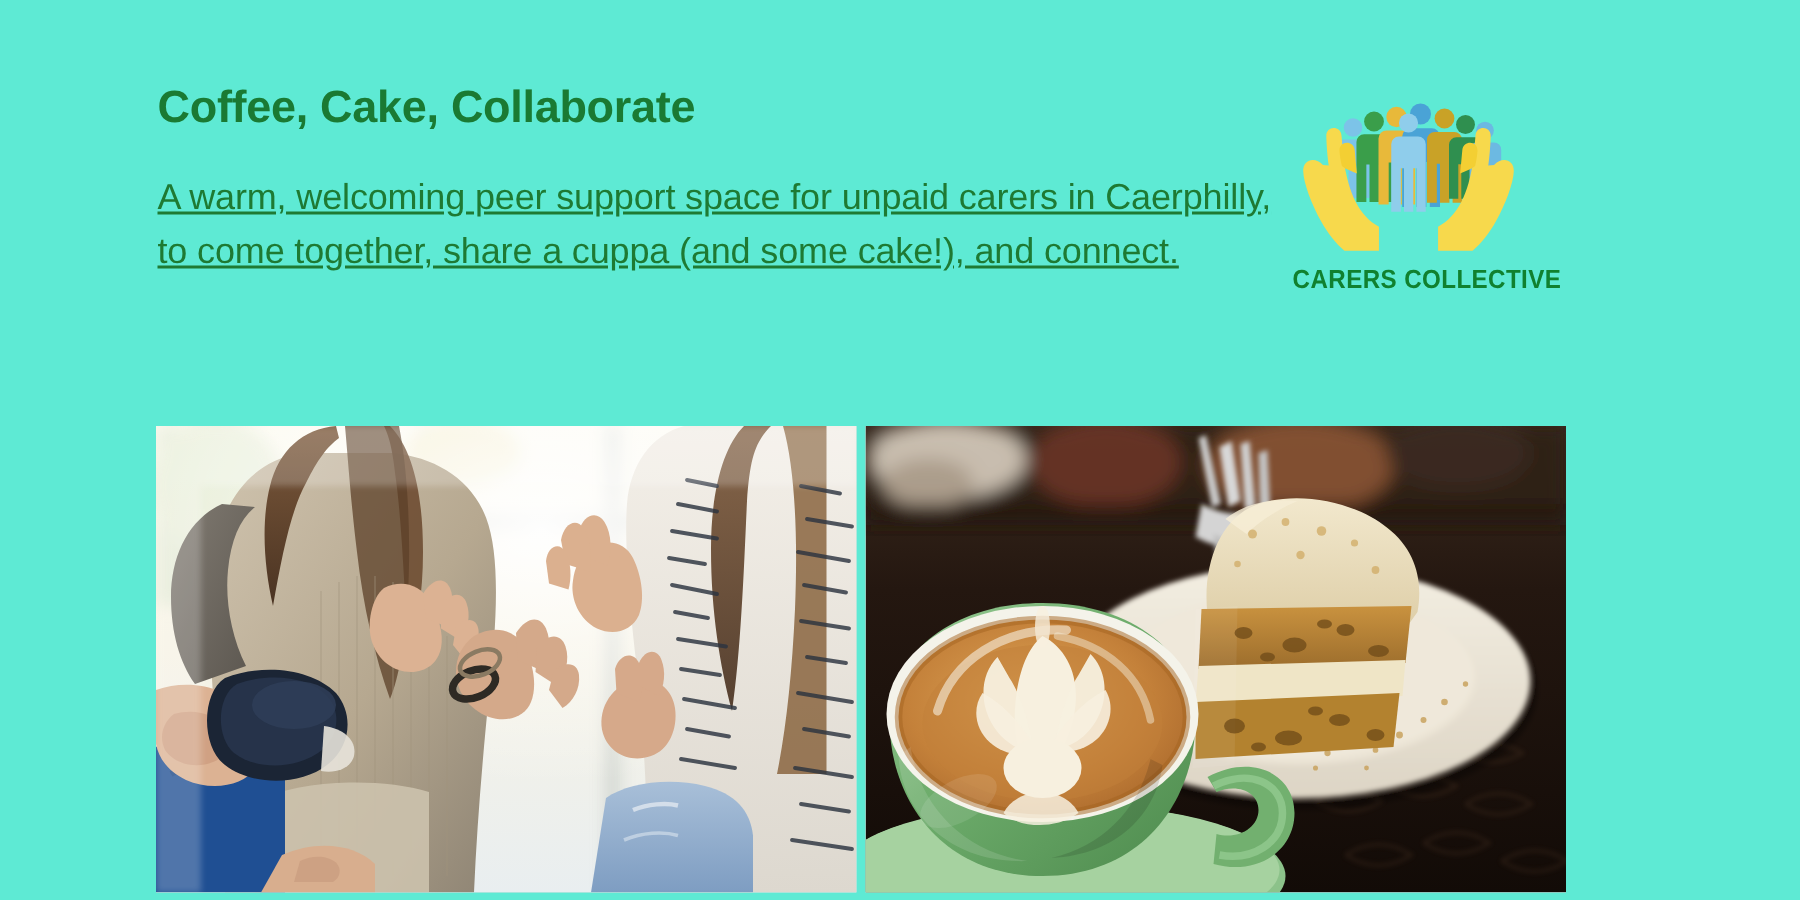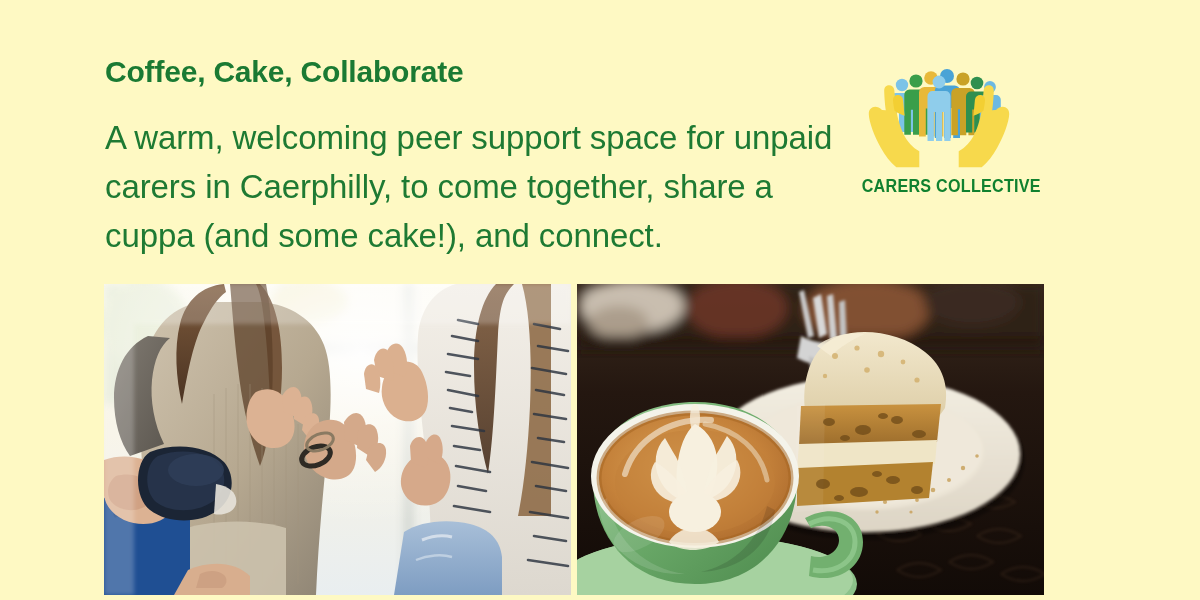--- a/index.html
+++ b/index.html
@@ -11,21 +11,21 @@
     width: 1200px;
     height: 600px;
     overflow: hidden;
     font-family: "Liberation Sans", sans-serif;
     position: relative;
   }
 
   .page {
     position: absolute;
     inset: 0;
-    background: #fef9c3;
+    background: #5eead4;
     padding-left: 18px;
   }
 
   
   .header {
     position: absolute;
     left: 105px;
     top: 55px;
     width: 760px;
   }
@@ -34,26 +34,27 @@
     font-size: 30px;
     font-weight: bold;
     color: #1a7a33;
     letter-spacing: -0.2px;
     line-height: 1.1;
     margin: 0 0 26px 0;
     white-space: nowrap;
   }
 
   .event-description {
-    font-size: 33px;
+    font-size: 24px;
     color: #1e7a33;
     line-height: 1.48;
     margin: 0;
     max-width: 745px;
     letter-spacing: -0.1px;
+    text-decoration: underline;
   }
 
   
   .logo {
     position: absolute;
     left: 855px;
     top: 62px;
     width: 168px;
     height: 145px;
   }

